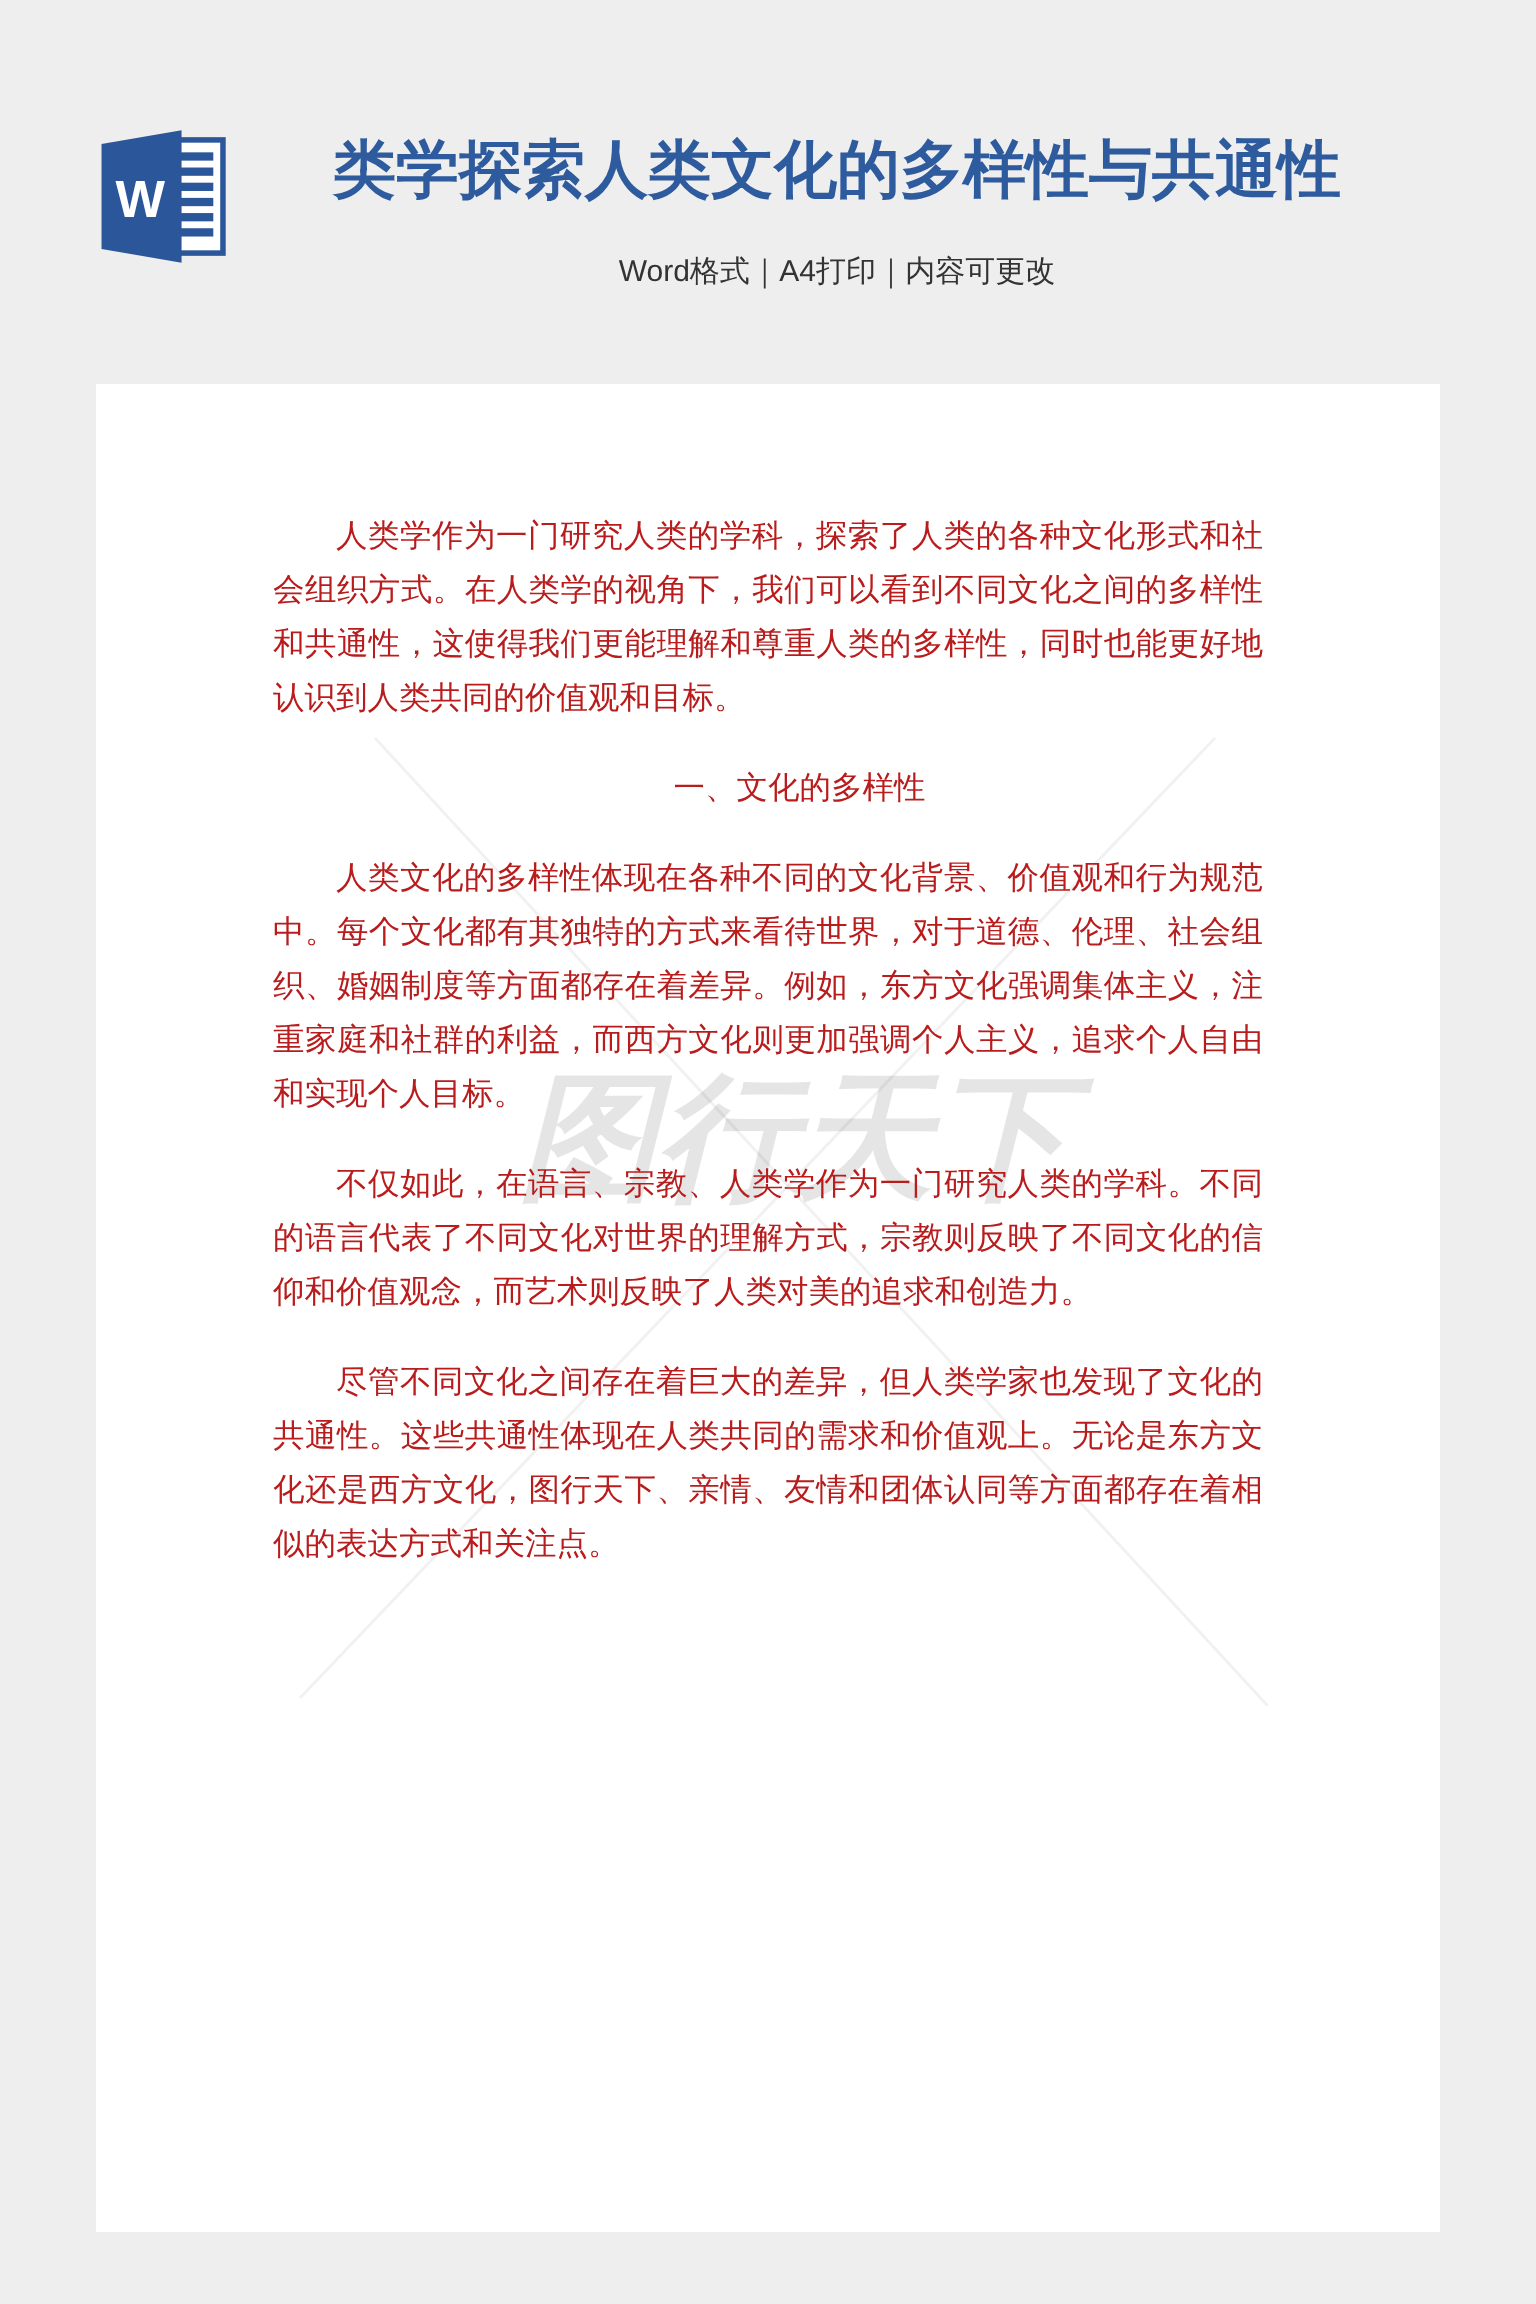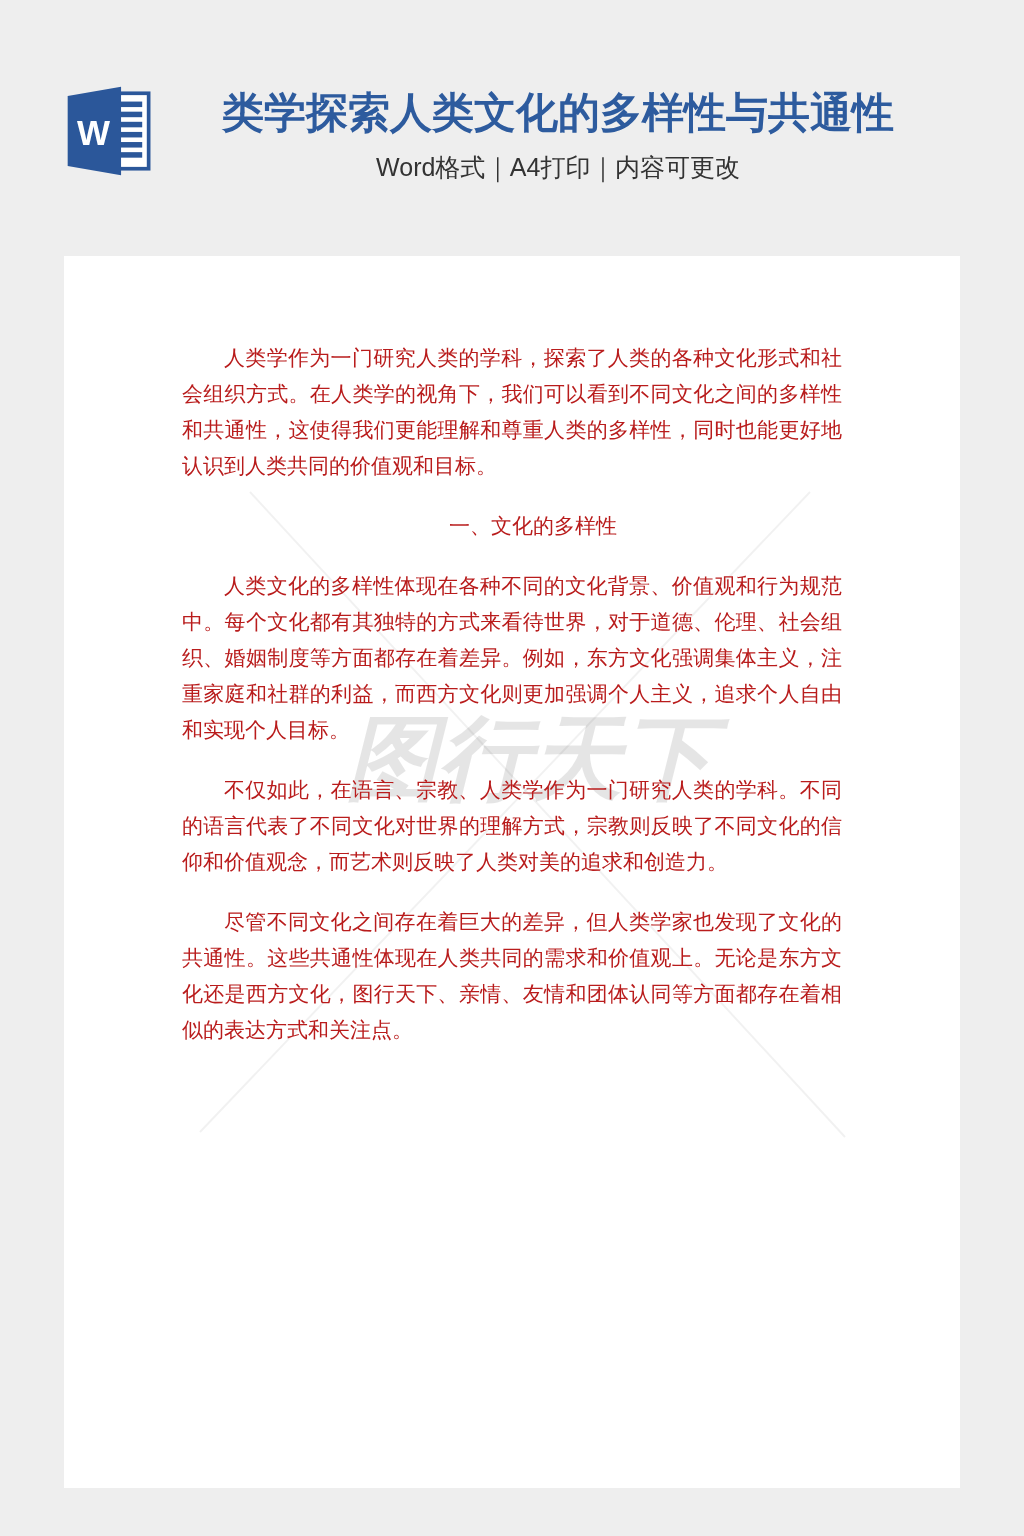--- a/index.html
+++ b/index.html
@@ -34,22 +34,22 @@
   .header-title {
     margin-top: 6px;
     font-size: 42px;
     line-height: 46px;
     font-weight: bold;
     color: #2d5b9e;
     letter-spacing: 0px;
     white-space: nowrap;
   }
   .header-subtitle {
-    margin-top: 0;
-    font-size: 25px;
+    margin-top: 14px;
+    font-size: 20px;
     line-height: 30px;
     color: #333333;
     white-space: nowrap;
   }
 
   
   .doc-card {
     position: absolute;
     left: 64px; top: 256px;
     width: 896px; height: 1232px;

